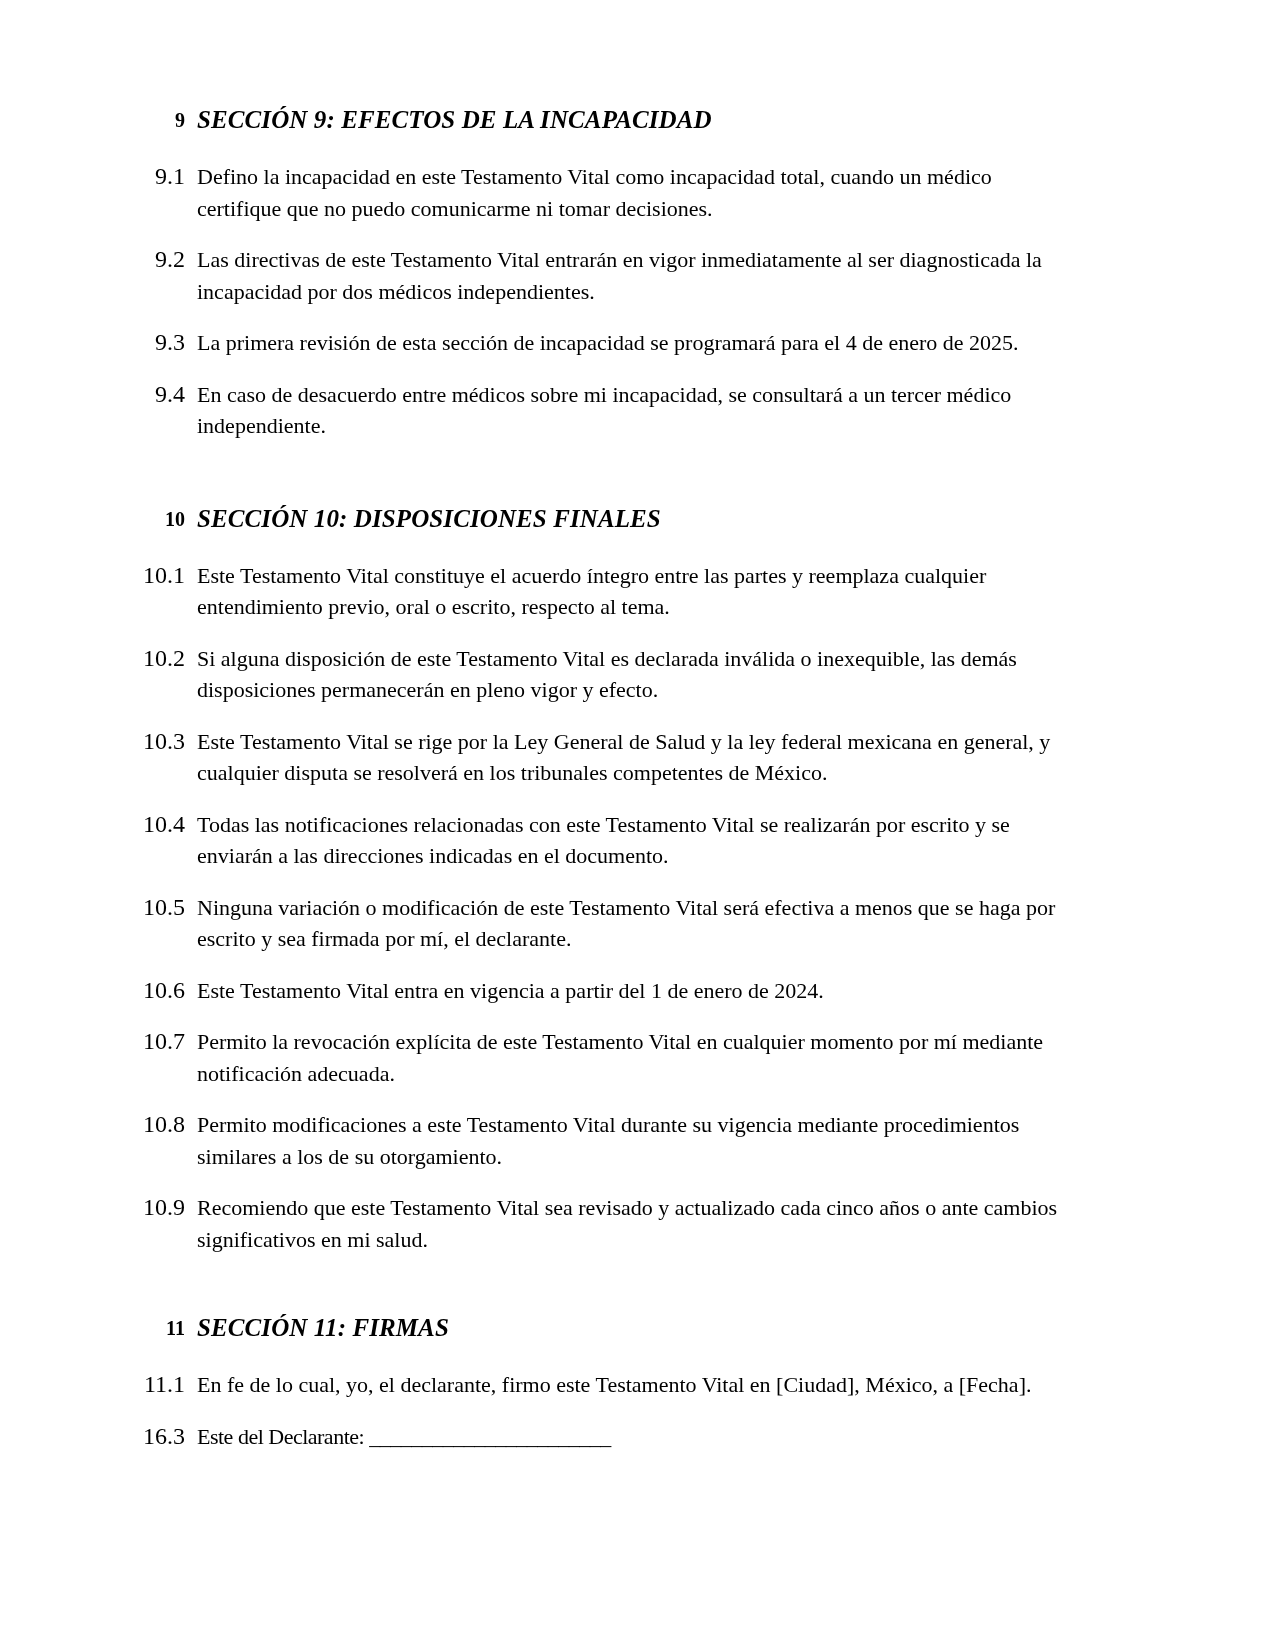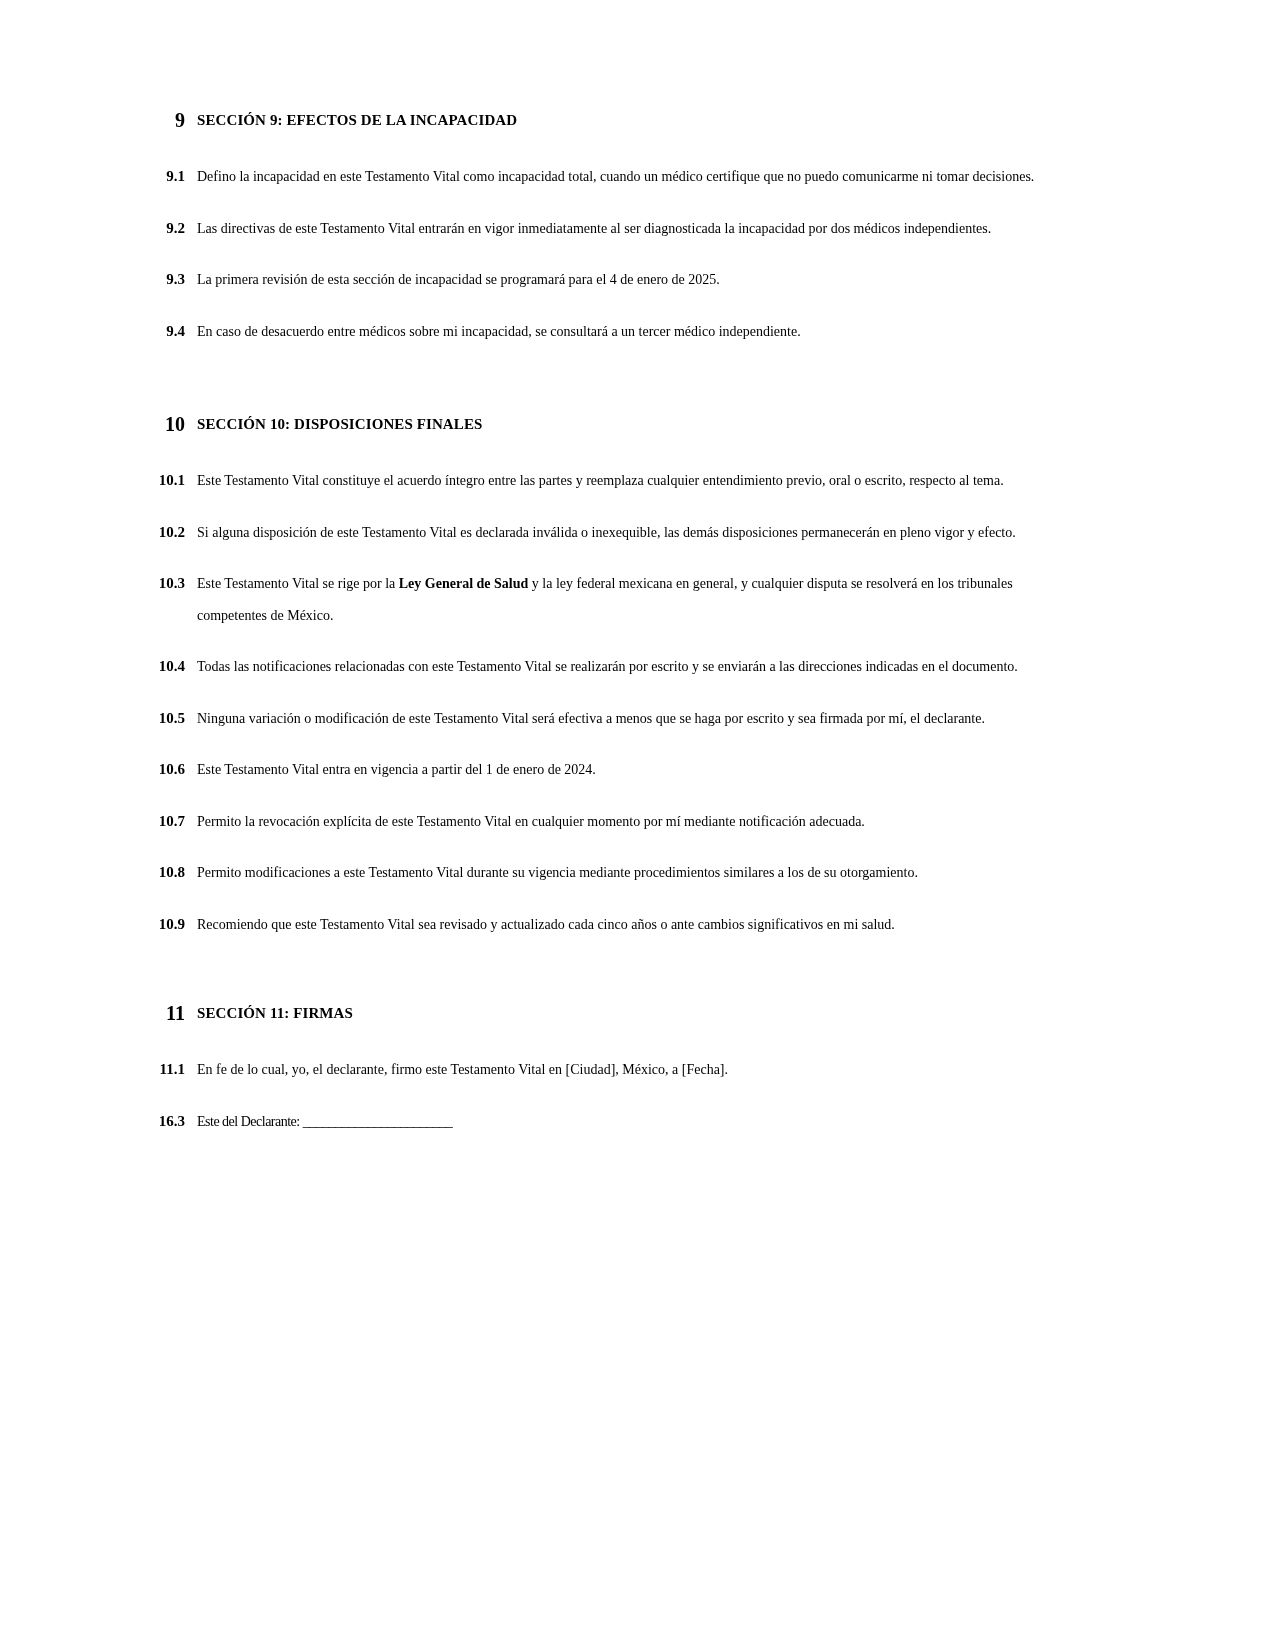--- a/index.html
+++ b/index.html
@@ -29,47 +29,47 @@
 
   
   .row {
     display: flex;
     align-items: flex-start;
   }
   .num {
     flex: 0 0 50px;
     width: 50px;
     text-align: right;
-    font-size: 15px;
+    font-size: 24px;
     line-height: 31px;
     white-space: nowrap;
-    font-weight: bold;
   }
   .txt {
     flex: 1 1 auto;
     padding-left: 12px;
-    font-size: 14px;
+    font-size: 22px;
     line-height: 31.5px;
     text-align: left;
   }
 
   
   .section-head {
     margin-bottom: 26px;
   }
   .section-head .num {
     font-weight: bold;
     font-size: 20px;
     line-height: 30px;
   }
   .section-head .txt {
     font-weight: bold;
-    font-size: 15px;
+    font-size: 25px;
     line-height: 30px;
     letter-spacing: 0.1px;
+    font-style: italic;
   }
 
   
   .clause {
     margin-bottom: 20px;
   }
   .clause:last-child {
     margin-bottom: 0;
     justify-content: flex-end;
   }
@@ -78,21 +78,21 @@
     margin-bottom: 0;
   }
   .section-gap {
     height: 62px;
   }
   .section-gap-small {
     height: 58px;
   }
 
   b.strong {
-    font-weight: bold;
+    font-weight: normal;
   }
 
   .sig-line {
     letter-spacing: -0.5px;
   }
 </style>
 </head>
 <body>
 
 <div class="page">

